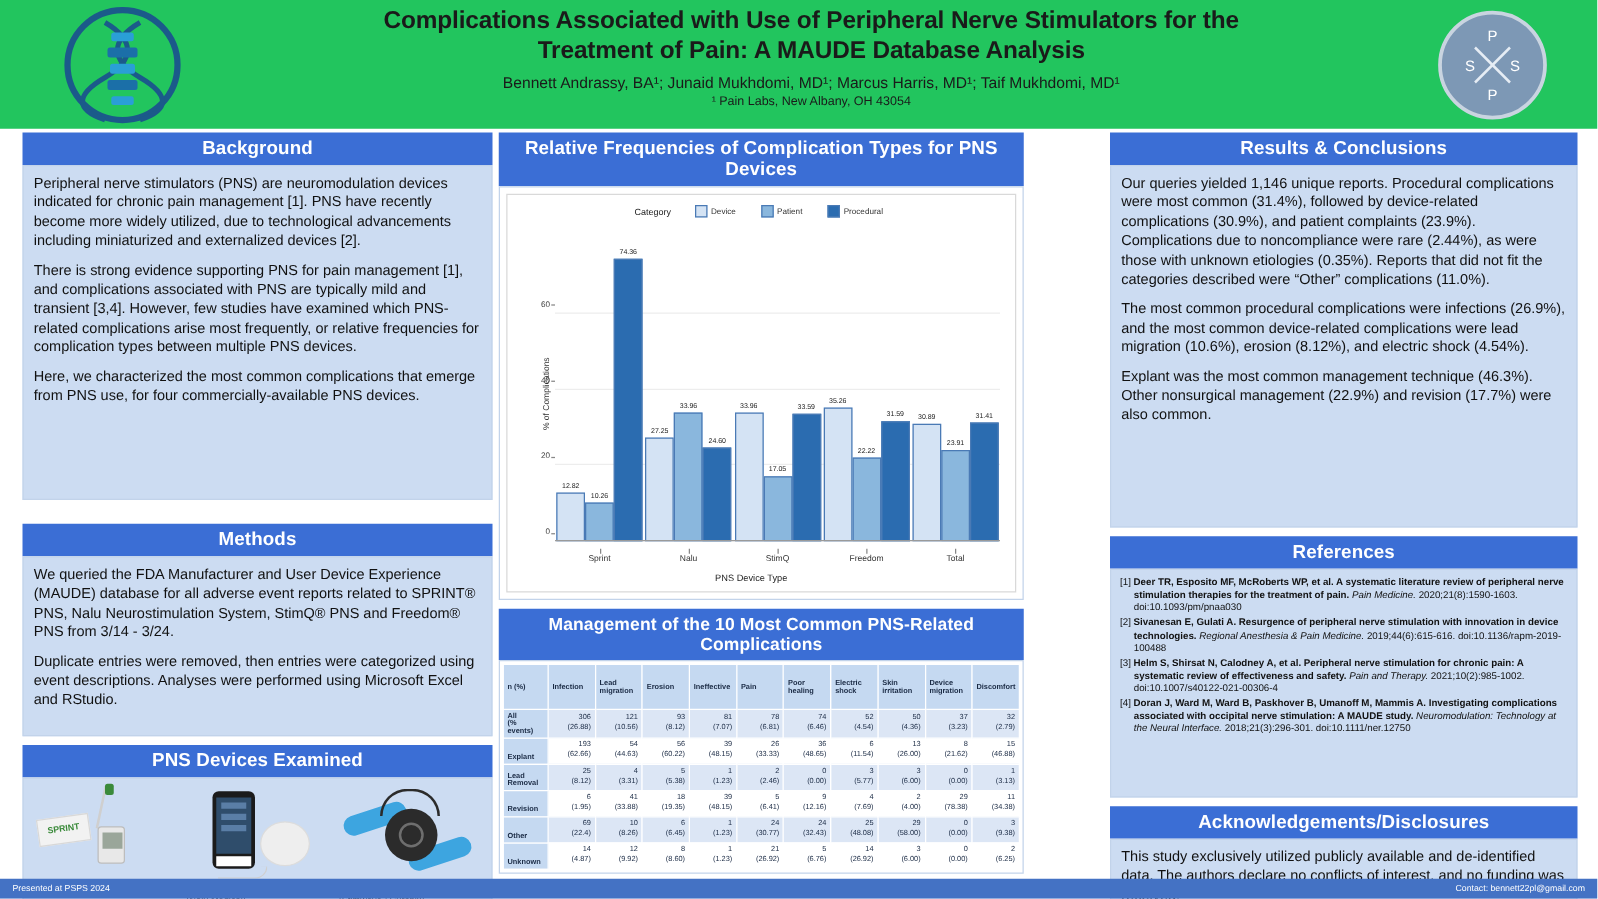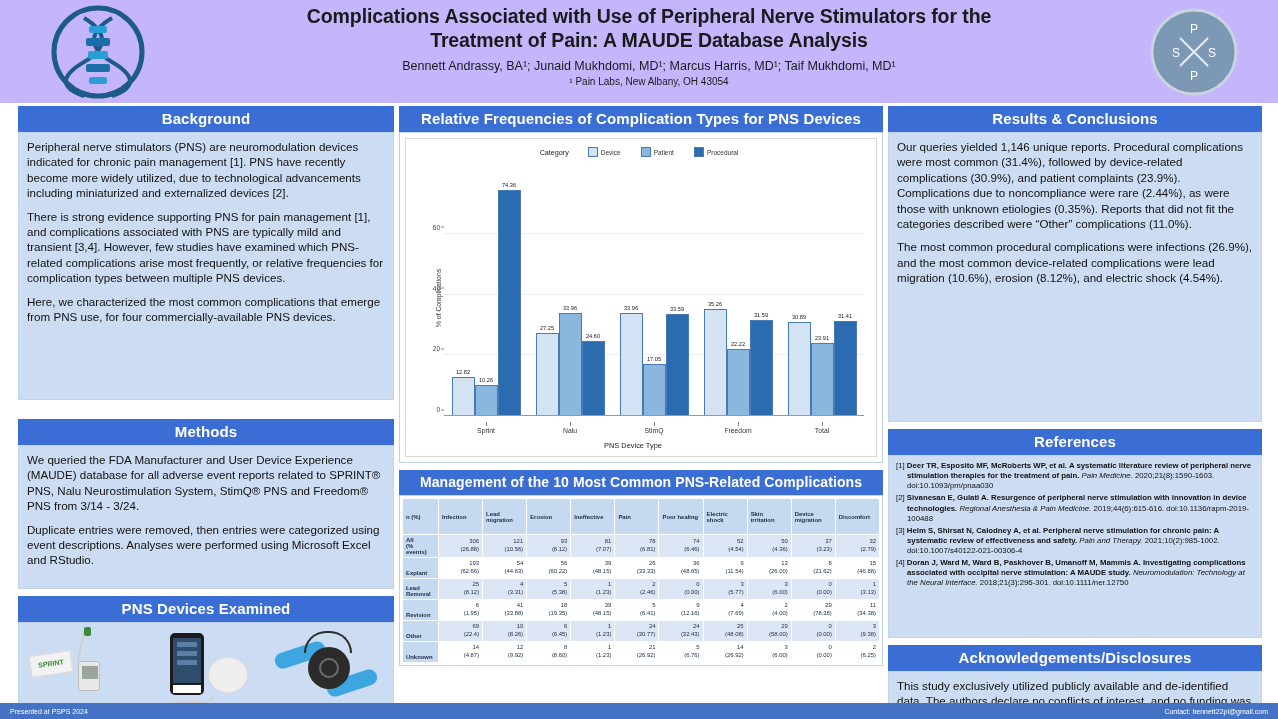--- a/index.html
+++ b/index.html
@@ -4,35 +4,35 @@
 <style>
   * { box-sizing: border-box; margin: 0; padding: 0; }
   html, body {
     width: 1278px; height: 719px;
     font-family: "Liberation Sans", sans-serif;
     background: #ffffff; overflow: hidden;
   }
   .poster { position: relative; width: 1278px; height: 719px; background:#fff; }
 
   
-  .header { position: relative; height: 103px; background: #c4b5fd; }
+  .header { position: relative; height: 103px; background: #22c55e; }
   .logo-left { position: absolute; left: 48px; top: 4px; width: 100px; height: 96px; }
   .logo-right { position: absolute; right: 40px; top: 8px; width: 88px; height: 88px; }
   .title-block { position: absolute; left: 170px; right: 150px; top: 4px; text-align: center; }
   .ptitle {
     font-size: 19.5px; font-weight: bold; color: #1a1a1a;
     line-height: 1.25; letter-spacing: -0.1px;
   }
   .pauthors { font-size: 12.5px; color: #1a1a1a; margin-top: 6px; }
   .paffil { font-size: 10px; color: #1a1a1a; margin-top: 3px; }
 
   
   .col { position: absolute; }
   .col-left   { left: 18px;  top: 106px; width: 376px; }
-  .col-mid    { left: 399px; top: 106px; width: 484px; }
+  .col-mid    { left: 399px; top: 106px; width: 420px; }
   .col-right  { left: 888px; top: 106px; width: 374px; }
 
   .sec-title {
     background: #3b6ed5; color: #ffffff; text-align: center;
     font-size: 15px; font-weight: bold; padding: 4px 2px 5px;
     letter-spacing: 0.1px;
   }
   .sec-title.small { font-size: 14px; }
   .sec-body {
     background: #ccdcf2; border: 1px solid #c2d3ea;
@@ -624,20 +624,21 @@
       </table>
     </div>
   </div>
 
   <div class="col col-right">
 
     <div class="sec-title">Results &amp; Conclusions</div>
     <div class="sec-body" style="height:290px;">
       <p>Our queries yielded 1,146 unique reports. Procedural complications were most common (31.4%), followed by device-related complications (30.9%), and patient complaints (23.9%). Complications due to noncompliance were rare (2.44%), as were those with unknown etiologies (0.35%). Reports that did not fit the categories described were “Other” complications (11.0%).</p>
       <p>The most common procedural complications were infections (26.9%), and the most common device-related complications were lead migration (10.6%), erosion (8.12%), and electric shock (4.54%).</p>
+      <p>Explant was the most common management technique (46.3%). Other nonsurgical management (22.9%) and revision (17.7%) were also common.</p>
     </div>
 
     <div class="sec-title" style="margin-top:7px;">References</div>
     <div class="sec-body" style="height:183px; padding:5px 7px; font-size:7.8px; line-height:1.3;">
       <div id="reflist">
           <div style="margin-bottom: 2px; text-indent: -11px; padding-left: 11px;"><span>[1] </span><span style="font-weight: bold;">Deer TR, Esposito MF, McRoberts WP, et al. A systematic literature review of peripheral nerve stimulation therapies for the treatment of pain. </span><span style="font-style: italic;">Pain Medicine. </span><span>2020;21(8):1590-1603. doi:10.1093/pm/pnaa030</span></div>
           <div style="margin-bottom: 2px; text-indent: -11px; padding-left: 11px;"><span>[2] </span><span style="font-weight: bold;">Sivanesan E, Gulati A. Resurgence of peripheral nerve stimulation with innovation in device technologies. </span><span style="font-style: italic;">Regional Anesthesia &amp; Pain Medicine. </span><span>2019;44(6):615-616. doi:10.1136/rapm-2019-100488</span></div>
           <div style="margin-bottom: 2px; text-indent: -11px; padding-left: 11px;"><span>[3] </span><span style="font-weight: bold;">Helm S, Shirsat N, Calodney A, et al. Peripheral nerve stimulation for chronic pain: A systematic review of effectiveness and safety. </span><span style="font-style: italic;">Pain and Therapy. </span><span>2021;10(2):985-1002. doi:10.1007/s40122-021-00306-4</span></div>
           <div style="margin-bottom: 2px; text-indent: -11px; padding-left: 11px;"><span>[4] </span><span style="font-weight: bold;">Doran J, Ward M, Ward B, Paskhover B, Umanoff M, Mammis A. Investigating complications associated with occipital nerve stimulation: A MAUDE study. </span><span style="font-style: italic;">Neuromodulation: Technology at the Neural Interface. </span><span>2018;21(3):296-301. doi:10.1111/ner.12750</span></div>
         </div>

